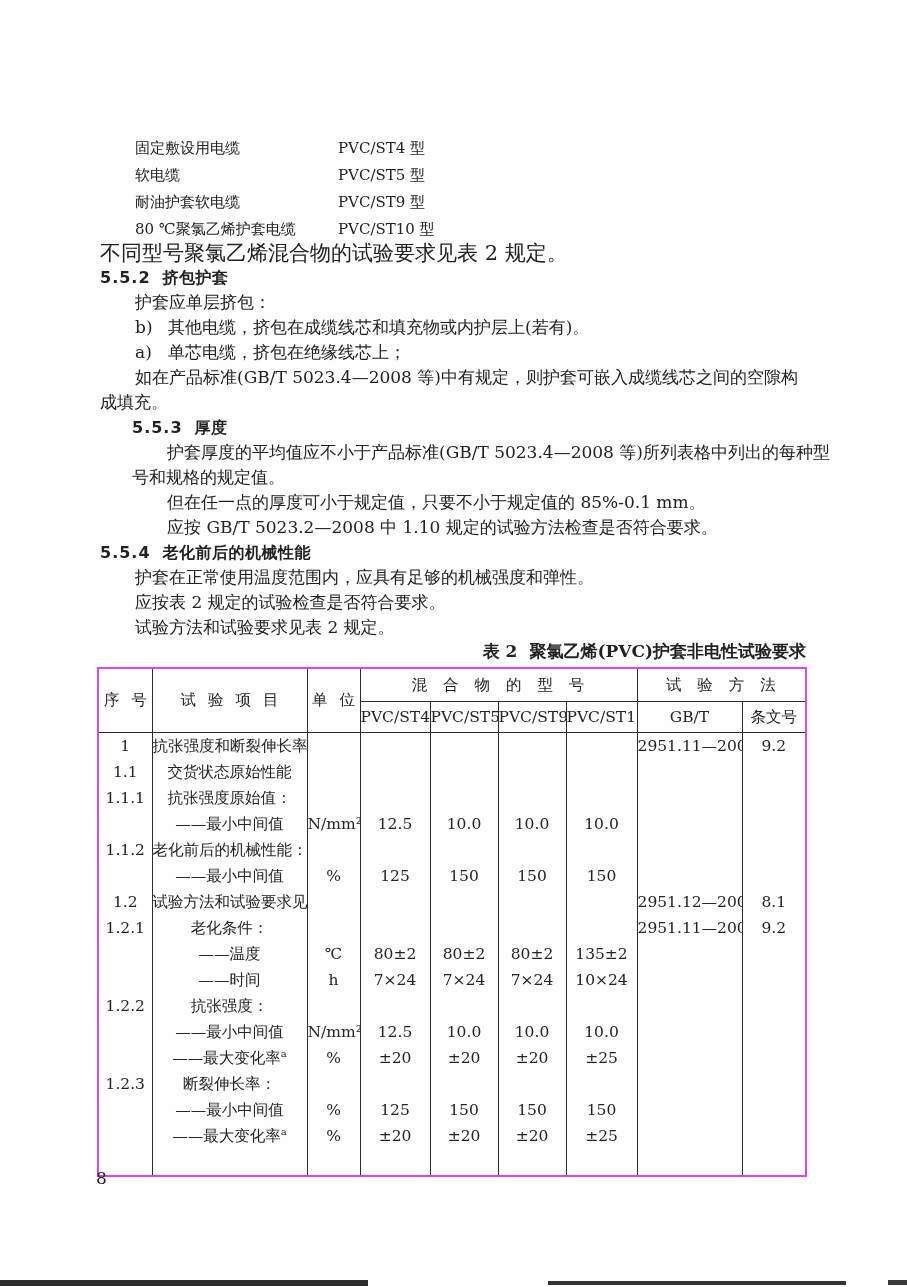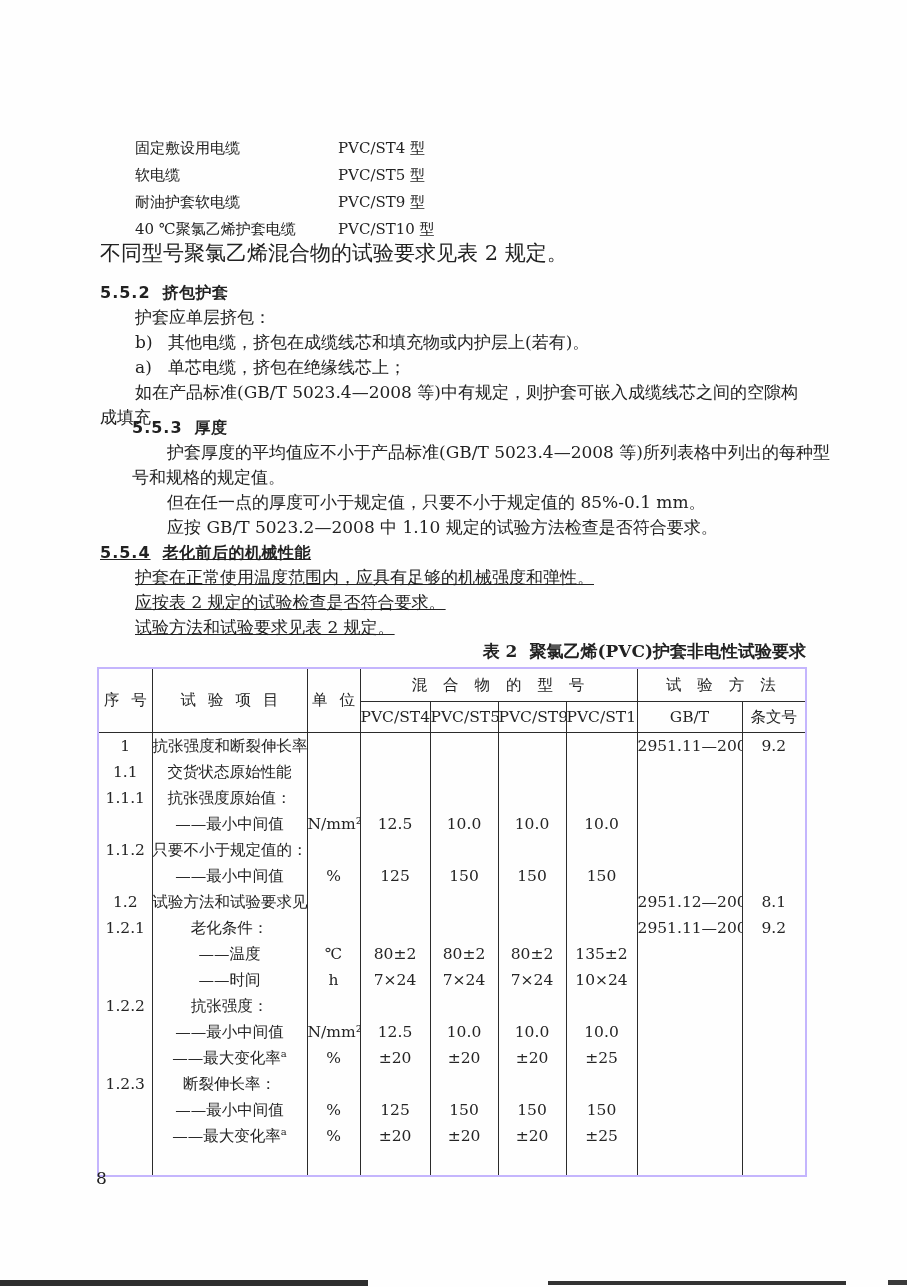--- a/index.html
+++ b/index.html
@@ -14,43 +14,43 @@
     font-size:18px;font-weight:700;letter-spacing:.2px;white-space:nowrap;
   }
   
   .cable-list{position:absolute;left:135px;top:135px;font-size:15px;}
   .cable-row{display:flex;line-height:27px;white-space:nowrap;}
   .cable-name{width:203px;}
   
   .intro{position:absolute;left:100px;top:241px;font-size:21px;line-height:25px;white-space:nowrap;}
   
   .section{position:absolute;left:100px;width:712px;font-size:17px;}
-  #sec-552{top:280px;}
+  #sec-552{top:265px;}
   #sec-553{top:415px;margin-left:32px;}
-  #sec-554{top:540px;text-decoration:underline;}
+  #sec-554{top:540px;}
   .sec-heading{
     font-family:"DejaVu Sans","Liberation Sans",sans-serif;
     font-size:16px;font-weight:700;line-height:25px;letter-spacing:.5px;
   }
   .sec-num{margin-right:12px;letter-spacing:1px;}
   .para{line-height:25px;text-indent:35px;}
   .para-list{line-height:25px;padding-left:35px;text-indent:0;}
   .li-marker{display:inline-block;width:33px;}
   
   .table-caption{
     position:absolute;left:97px;top:640px;width:709px;text-align:right;
     font-size:17px;font-weight:700;white-space:nowrap;
   }
   .caption-label{margin-right:12px;}
   
   table.spec{
     position:absolute;left:97px;top:667px;width:709px;
     border-collapse:collapse;table-layout:fixed;font-size:15.5px;color:#242424;
   }
-  table.spec{border:2px solid #c4b5fd;}
+  table.spec{border:2px solid #d946ef;}
   table.spec th{border:1px solid #2b2b2b;font-weight:400;padding:0;overflow:hidden;}
   tr.hr1 th{height:32px;}
   tr.hr2 th{height:30px;margin-left:44px;}
   .h-sp{word-spacing:7px;}
   .h-group{word-spacing:9px;letter-spacing:1px;}
   table.spec tbody td{
     border-left:1px solid #2b2b2b;border-right:1px solid #2b2b2b;
     border-top:none;border-bottom:none;
     height:26px;padding:0;text-align:center;overflow:hidden;white-space:nowrap;
   }
@@ -79,21 +79,21 @@
       </div>
       <div class="cable-row">
         <span class="cable-name">软电缆</span>
         <span class="cable-type">PVC/ST5 型</span>
       </div>
       <div class="cable-row">
         <span class="cable-name">耐油护套软电缆</span>
         <span class="cable-type">PVC/ST9 型</span>
       </div>
       <div class="cable-row">
-        <span class="cable-name">40 ℃聚氯乙烯护套电缆</span>
+        <span class="cable-name">80 ℃聚氯乙烯护套电缆</span>
         <span class="cable-type">PVC/ST10 型</span>
       </div>
     </div>
 
   <div class="intro">不同型号聚氯乙烯混合物的试验要求见表 2 规定。</div>
 
   <div class="section" id="sec-552">
     <div class="sec-heading">
       <span class="sec-num">5.5.2</span><span>挤包护套</span>
     </div>
@@ -198,21 +198,21 @@
           <td class="c-unit">N/mm²</td>
           <td class="c-st4">12.5</td>
           <td class="c-st5">10.0</td>
           <td class="c-st9">10.0</td>
           <td class="c-st10">10.0</td>
           <td class="c-gbt"></td>
           <td class="c-clause"></td>
         </tr>
         <tr>
           <td class="c-no">1.1.2</td>
-          <td class="c-item">只要不小于规定值的：</td>
+          <td class="c-item">老化前后的机械性能：</td>
           <td class="c-unit"></td>
           <td class="c-st4"></td>
           <td class="c-st5"></td>
           <td class="c-st9"></td>
           <td class="c-st10"></td>
           <td class="c-gbt"></td>
           <td class="c-clause"></td>
         </tr>
         <tr>
           <td class="c-no"></td>

